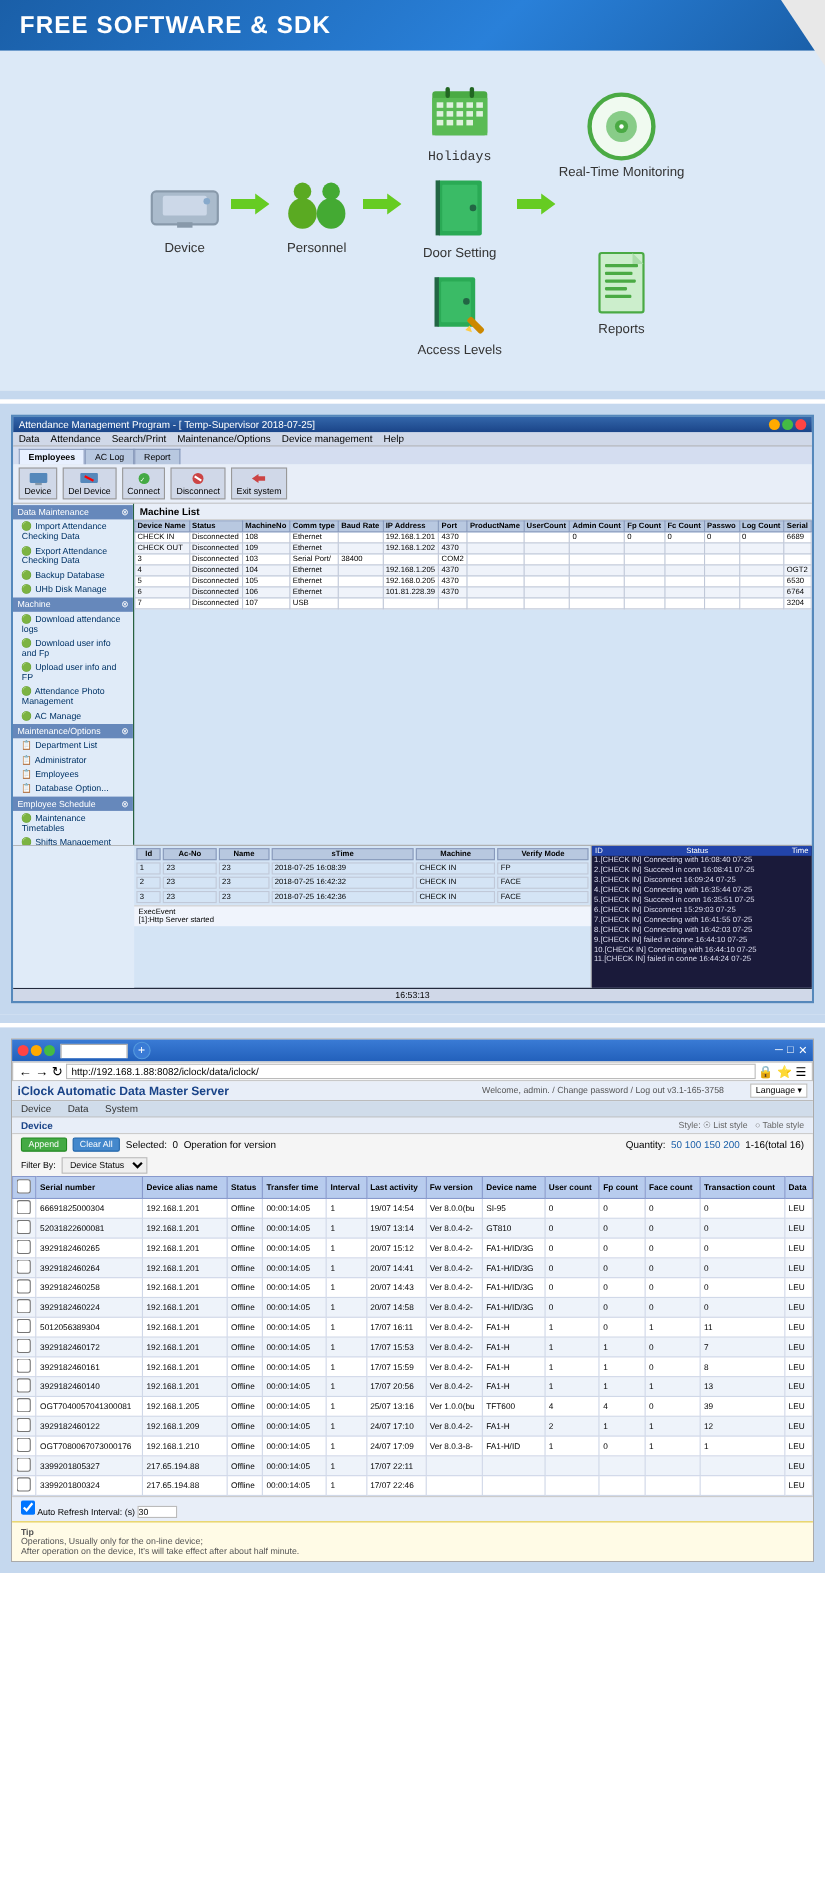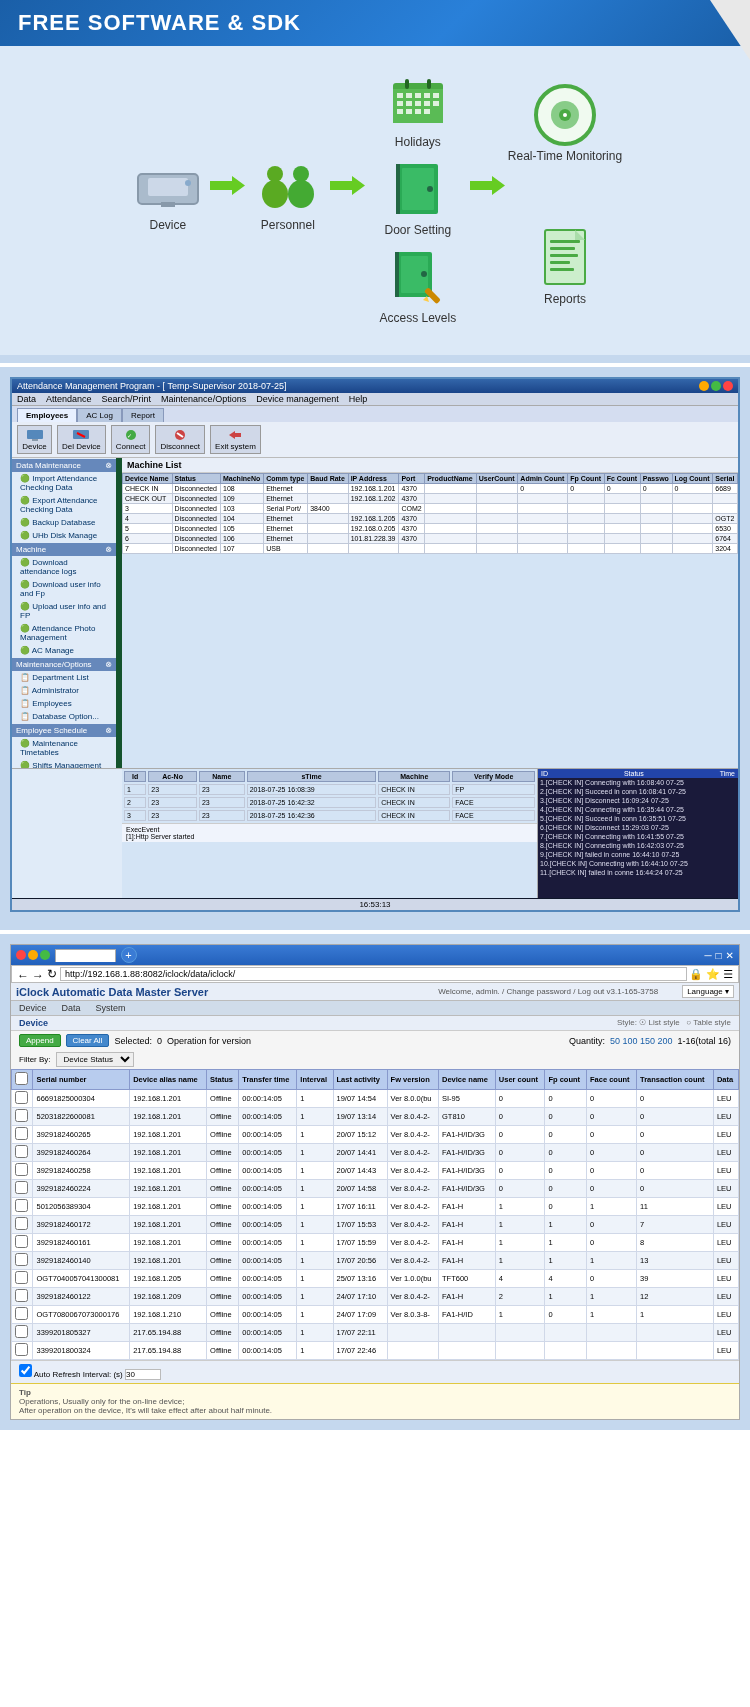--- a/index.html
+++ b/index.html
@@ -127,21 +127,21 @@
       background: #d0d8e8; border: 1px solid #999; cursor: pointer;
       min-width: 35px;
     }
     .amp-body {
       display: flex;
       height: 310px;
     }
     .amp-sidebar {
       width: 110px;
       background: #e0ebf8;
-      border-right: 6px solid #14532d;
+      border-right: 1px solid #14532d;
       font-size: 8px;
       overflow-y: auto;
     }
     .amp-sidebar-section {
       background: #6688bb;
       color: white;
       padding: 2px 4px;
       font-size: 8px;
       display: flex;
       justify-content: space-between;
@@ -444,21 +444,21 @@
 
     <div class="arrow-icon">
       <svg width="35" height="25" viewBox="0 0 35 25">
         <polygon points="0,8 22,8 22,3 35,12.5 22,22 22,17 0,17" fill="#66cc22"></polygon>
       </svg>
     </div>
 
     <div class="center-column">
 
 
-      <div class="center-item" style="margin-top:5px;">
+      <div class="center-item" style="margin-top:5px;font-family:Liberation Mono, monospace;">
         <div class="center-icon">
           <svg width="58" height="52" viewBox="0 0 58 52">
             <rect x="4" y="8" width="50" height="40" rx="3" fill="#4aaa44"></rect>
             <rect x="4" y="14" width="50" height="34" rx="0" fill="#5abb55"></rect>
 
             <rect x="8" y="18" width="6" height="5" fill="white" opacity="0.8"></rect>
             <rect x="17" y="18" width="6" height="5" fill="white" opacity="0.8"></rect>
             <rect x="26" y="18" width="6" height="5" fill="white" opacity="0.8"></rect>
             <rect x="35" y="18" width="6" height="5" fill="white" opacity="0.8"></rect>
             <rect x="44" y="18" width="6" height="5" fill="white" opacity="0.8"></rect>

